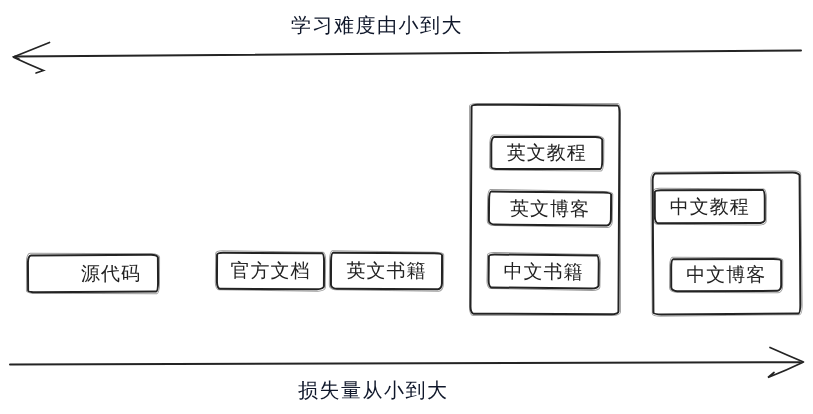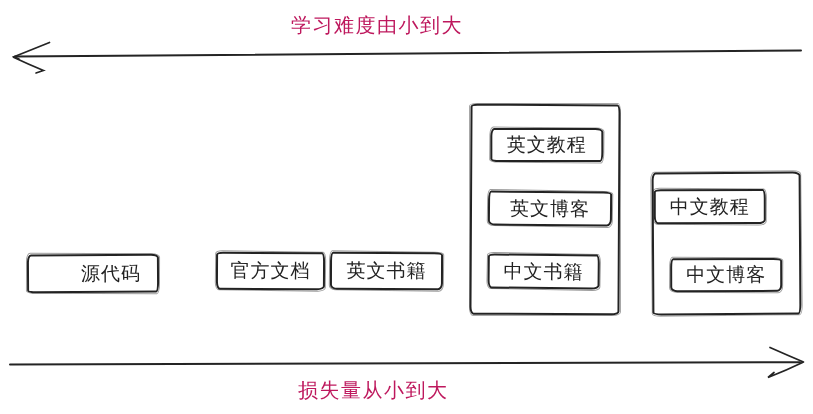--- a/index.html
+++ b/index.html
@@ -13,21 +13,21 @@
     height: 414px;
     background: #ffffff;
     font-family: "Liberation Sans", "DejaVu Sans", sans-serif;
     color: #2a2a2a;
     overflow: hidden;
   }
   .axis-label {
     position: absolute;
     font-size: 20px;
     letter-spacing: 1.5px;
-    color: #be185d;
+    color: #0f172a;
     white-space: nowrap;
   }
   .axis-label.top  { left: 291px; top: 12px; }
   .axis-label.bottom { left: 298px; top: 377px; }
   .arrows-layer {
     position: absolute;
     left: 0; top: 0;
     width: 813px;
     height: 414px;
     pointer-events: none;
@@ -79,21 +79,21 @@
     border-radius: inherit;
     transform: rotate(-0.3deg);
     pointer-events: none;
   }
   
   .node-1 { left: 27px;  top: 254px; width: 132px; height: 39px; padding-left: 36px; }
   .node-2 { left: 172px; top: 252px; width: 109px; height: 38px; margin-left: 44px; }
   .node-3 { left: 330px; top: 252px; width: 113px; height: 38px; }
   
   .group-1 { left: 470px; top: 104px; width: 150px; height: 211px; }
-  .group-1 .g-item-1 { left: 18px; top: 22px;  width: 113px; height: 34px; }
+  .group-1 .g-item-1 { left: 18px; top: 30px;  width: 113px; height: 34px; }
   .group-1 .g-item-2 { left: 16px; top: 85px;  width: 124px; height: 35px; }
   .group-1 .g-item-3 { left: 16px; top: 148px; width: 112px; height: 35px; }
   
   .group-2 { left: 652px; top: 172px; width: 149px; height: 143px; }
   .group-2 .g-item-1 { left: 0; top: 15px; width: 112px; height: 35px; }
   .group-2 .g-item-2 { left: 16px; top: 84px; width: 112px; height: 34px; }
 </style>
 </head>
 <body>
 

